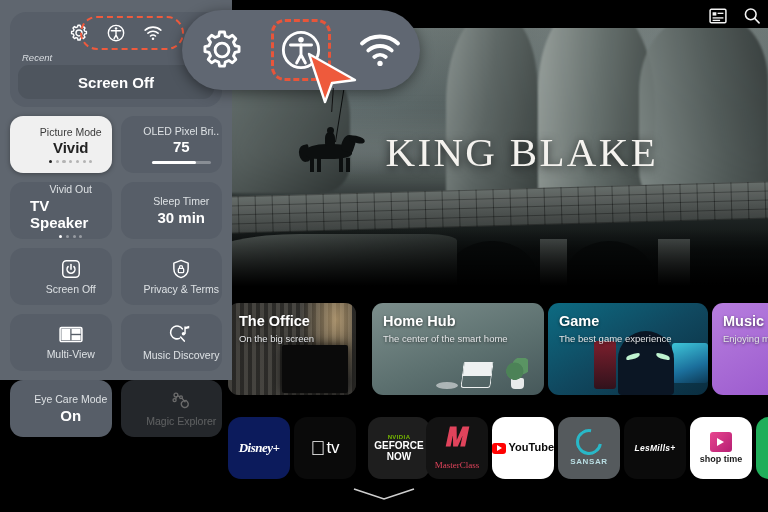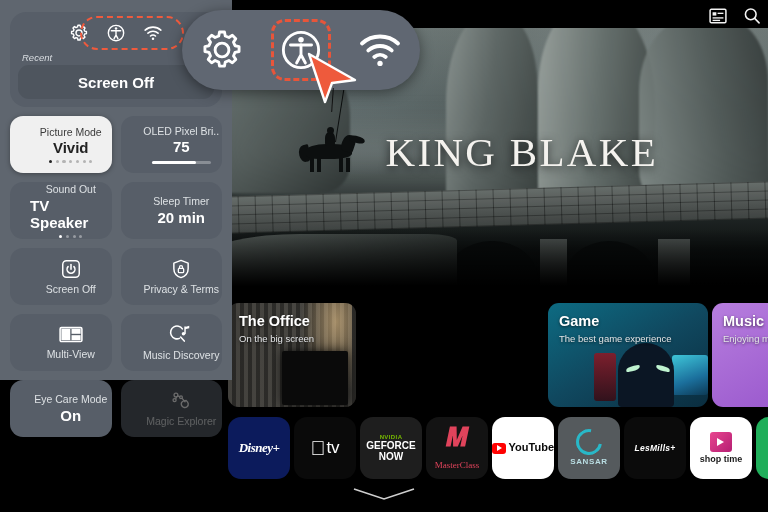--- a/index.html
+++ b/index.html
@@ -66,21 +66,21 @@
   .hero-title {
     position:absolute; left:50%; top:48%; transform:translate(-42%,-50%);
     font-family:"Liberation Serif", serif;
     font-size:41px; letter-spacing:2.3px; color:#f4f2ee;
     text-shadow:0 2px 10px rgba(0,0,0,.75); white-space:nowrap;
   }
   .hero-fade-b{position:absolute;left:0;right:0;bottom:0;height:22%;background:linear-gradient(180deg,rgba(0,0,0,0),#000);}
 
   
   .cardrow { position:absolute; left:232px; top:303px; right:0; height:96px; z-index:3; }
-  .ccard { position:absolute; top:0; height:104px; border-radius:11px; overflow:hidden; }
+  .ccard { position:absolute; top:0; height:92px; border-radius:11px; overflow:hidden; }
   .ccard .ct { position:absolute; left:11px; top:10px; font-size:14.5px; font-weight:bold; color:#fff; text-shadow:0 1px 3px rgba(0,0,0,.6); white-space:nowrap;}
   .ccard .cs { position:absolute; left:11px; top:30px; font-size:9.5px; color:#e2e4e6; text-shadow:0 1px 3px rgba(0,0,0,.6); white-space:nowrap;}
   .cd-office { left:-4px; width:128px; background:linear-gradient(90deg,#1a1a1a,#3b3b39 45%,#1c1b1a); }
   .cd-office .slats{position:absolute;inset:0;background:repeating-linear-gradient(90deg,#4a4843 0 4px,#2b2a27 4px 8px);opacity:.85;}
   .cd-office .glow{position:absolute;right:4px;top:0;width:44%;height:100%;background:radial-gradient(ellipse at 72% 18%, rgba(255,214,150,.55), rgba(255,190,120,0) 62%);}
   .cd-office .tvset{position:absolute;left:42%;bottom:2px;width:52%;height:52%;background:#0a0a0a;border-radius:2px;box-shadow:0 0 12px rgba(0,0,0,.8);}
   .cd-hub { left:140px; width:172px; background:linear-gradient(160deg,#7c8e8c,#5d7170 55%,#46585a); }
   .cd-hub .pot{position:absolute;right:20px;bottom:6px;width:13px;height:11px;background:#e7eaea;border-radius:2px 2px 4px 4px;}
   .cd-hub .leaf{position:absolute;right:16px;bottom:15px;width:22px;height:22px;background:radial-gradient(ellipse at 40% 60%,#4c8257 45%,rgba(0,0,0,0) 48%),radial-gradient(ellipse at 70% 35%,#5a9463 40%,rgba(0,0,0,0) 44%);}
   .cd-hub .chair{position:absolute;right:52px;bottom:7px;width:30px;height:26px;border:1.6px solid #eef1f1;border-top:none;border-radius:0 0 3px 3px;background:linear-gradient(180deg,#eef1f1 0 55%,rgba(0,0,0,0) 55%);transform:skewX(-7deg);}
@@ -202,20 +202,28 @@
     </div>
 
     <div class="cardrow">
       <div class="ccard cd-office">
         <div class="slats"></div>
           <div class="glow"></div>
           <div class="tvset"></div>
         <div class="ct">The Office</div>
         <div class="cs">On the big screen</div>
       </div>
+      <div class="ccard cd-hub">
+        <div class="rug"></div>
+          <div class="chair"></div>
+          <div class="pot"></div>
+          <div class="leaf"></div>
+        <div class="ct">Home Hub</div>
+        <div class="cs">The center of the smart home</div>
+      </div>
       <div class="ccard cd-game">
         <div class="mon"></div>
           <div class="pcled"></div>
           <div class="pc"></div>
         <div class="chairg"></div>
           <div class="eyeL"></div>
           <div class="eyeR"></div>
         <div class="ct">Game</div>
         <div class="cs">The best game experience</div>
       </div>
@@ -229,21 +237,21 @@
 
       <div class="app" style="left:-4px;background:#0c1b5c;">
         <span class="app-lbl" style="color:#fff;font-family:'Liberation Serif',serif;font-style:italic;font-size:13px;letter-spacing:-.5px;">Disney+</span>
       </div>
 
       <div class="app" style="left:62px;background:#0a0a0a;">
         <span style="color:#fff;font-size:20px;line-height:1;margin-right:1px;"></span>
         <span class="app-lbl" style="color:#fff;font-size:17px;font-weight:normal;">tv</span>
       </div>
 
-      <div class="app" style="left:128px;background:#1e1e1e;flex-direction:column;justify-content:center;">
+      <div class="app" style="left:136px;background:#1e1e1e;flex-direction:column;justify-content:center;">
         <span style="color:#76b900;font-size:6px;font-weight:bold;letter-spacing:.4px;margin-bottom:1px;">NVIDIA</span>
         <span class="app-lbl" style="color:#fff;font-size:10px;width:52px;">GEFORCE NOW</span>
       </div>
 
       <div class="app" style="left:194px;background:#131313;flex-direction:column;">
         <span style="color:#e0435b;font-family:'Liberation Serif',serif;font-size:26px;font-weight:bold;line-height:.9;">𝑴</span>
         <span class="app-lbl" style="color:#e0435b;font-family:'Liberation Serif',serif;font-size:9px;font-weight:normal;margin-top:12px;">MasterClass</span>
       </div>
 
       <div class="app" style="left:260px;background:#fff;">
@@ -339,33 +347,33 @@
         <div class="tile">
           <span class="t-lbl">OLED Pixel Bri..</span>
           <span class="t-val">75</span>
           <span class="bar">
               <i style="width:75%"></i>
             </span>
         </div>
 
 
         <div class="tile">
-          <span class="t-lbl">Sound Out</span>
+          <span class="t-lbl">Vivid Out</span>
           <span class="t-val">TV Speaker</span>
           <span class="dots">
             <i class="dot on"></i>
               <i class="dot"></i>
               <i class="dot"></i>
               <i class="dot"></i>
           </span>
         </div>
 
         <div class="tile">
           <span class="t-lbl">Sleep Timer</span>
-          <span class="t-val">20 min</span>
+          <span class="t-val">30 min</span>
         </div>
 
         <div class="tile">
           <svg class="t-ic" width="22" height="22" viewBox="0 0 24 24">
             <rect x="3" y="3" width="18" height="18" rx="4" fill="none" stroke="#fff" stroke-width="1.6"></rect>
             <path d="M12 7.2v5" stroke="#fff" stroke-width="1.7" stroke-linecap="round"></path>
             <path d="M8.8 9.4a4.3 4.3 0 1 0 6.4 0" fill="none" stroke="#fff" stroke-width="1.7" stroke-linecap="round"></path>
           </svg>
           <span class="t-lbl">Screen Off</span>
         </div>

